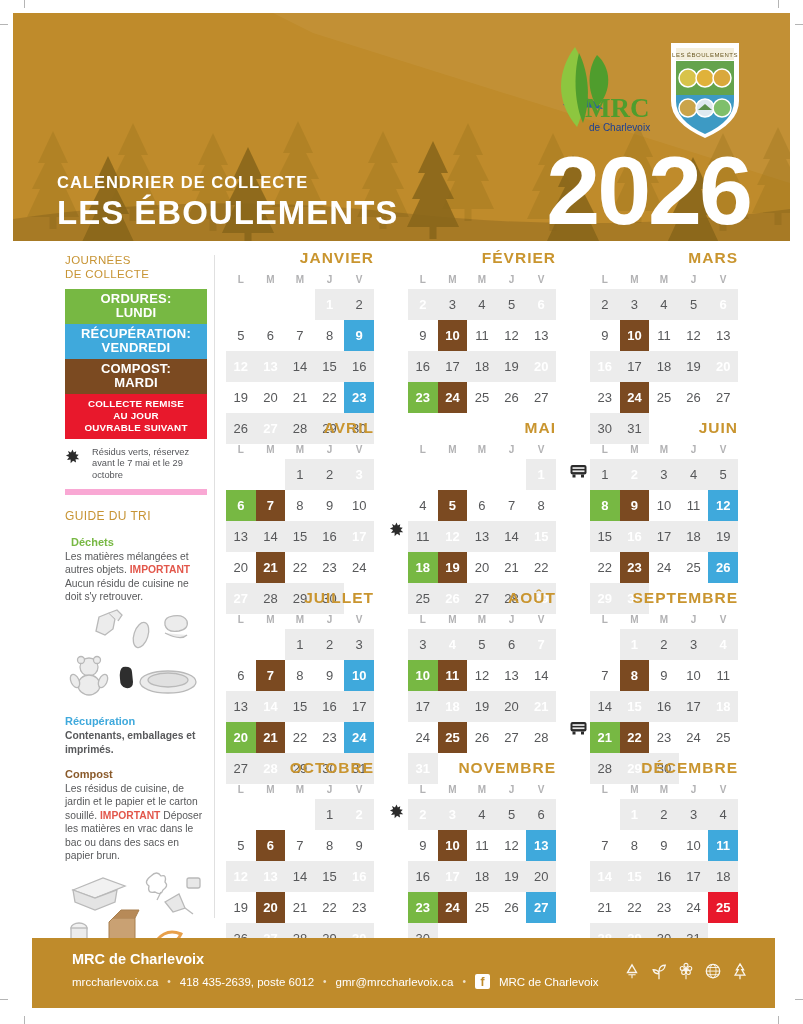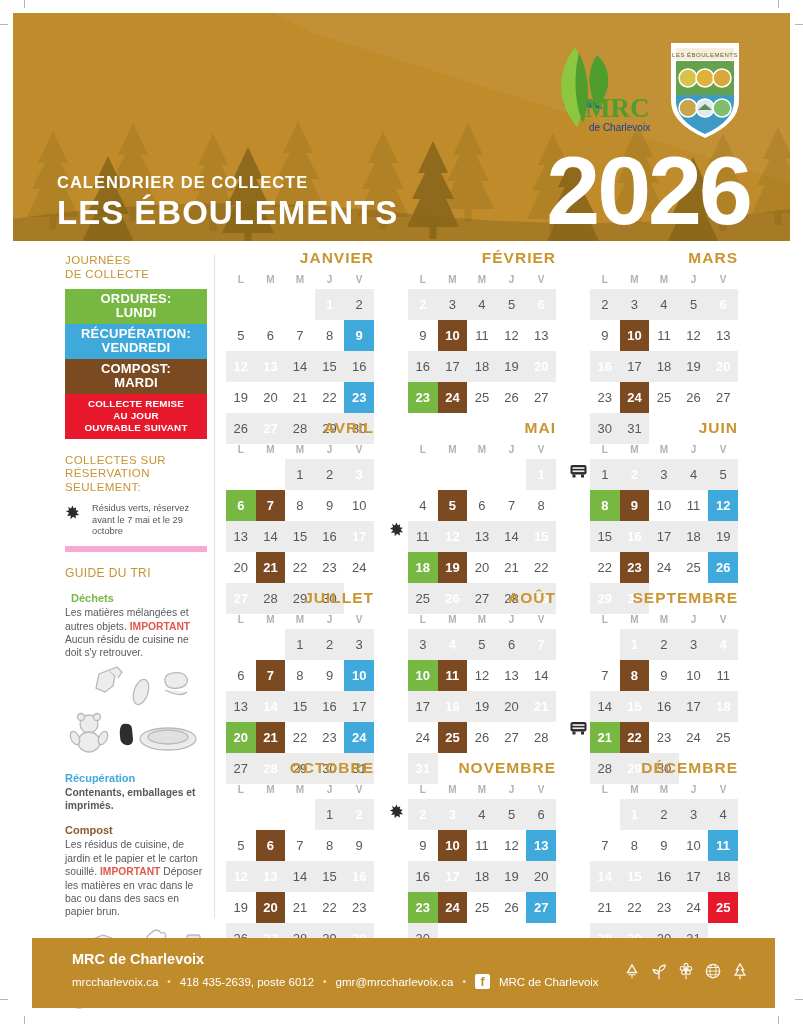--- a/index.html
+++ b/index.html
@@ -160,24 +160,20 @@
         <div>COMPOST:</div>
           <div>MARDI</div>
       </div>
       <div class="badge bg-red red">
         <div>COLLECTE REMISE</div>
           <div>AU JOUR</div>
           <div>OUVRABLE SUIVANT</div>
       </div>
     </div>
 
-    <div class="gold-h res-title">
-      <div>COLLECTES SUR</div>
-      <div>RÉSERVATION SEULEMENT:</div>
-    </div>
 
     <div class="res-item">
       <span class="ric"><svg width="15" height="15" viewBox="0 0 16 16">
             <path d="M8 0.5 L9.4 3.6 L12 2.5 L11.4 5.6 L14.6 6 L12.4 8.4 L15.2 11 L11.2 11 L11.8 14.4 L8.6 12.4 L6 15.2 L6 11.2 L2.2 11.8 L4.4 8.4 L1 6.8 L4.4 5.4 L3.2 2.2 L6.4 3.8 Z" fill="#2b2b2b"></path>
           </svg></span>
       <span class="rtx">Résidus verts, réservez avant le 7 mai et le 29 octobre</span>
     </div>
 
     <div class="gold-h guide-title">GUIDE DU TRI</div>
 

